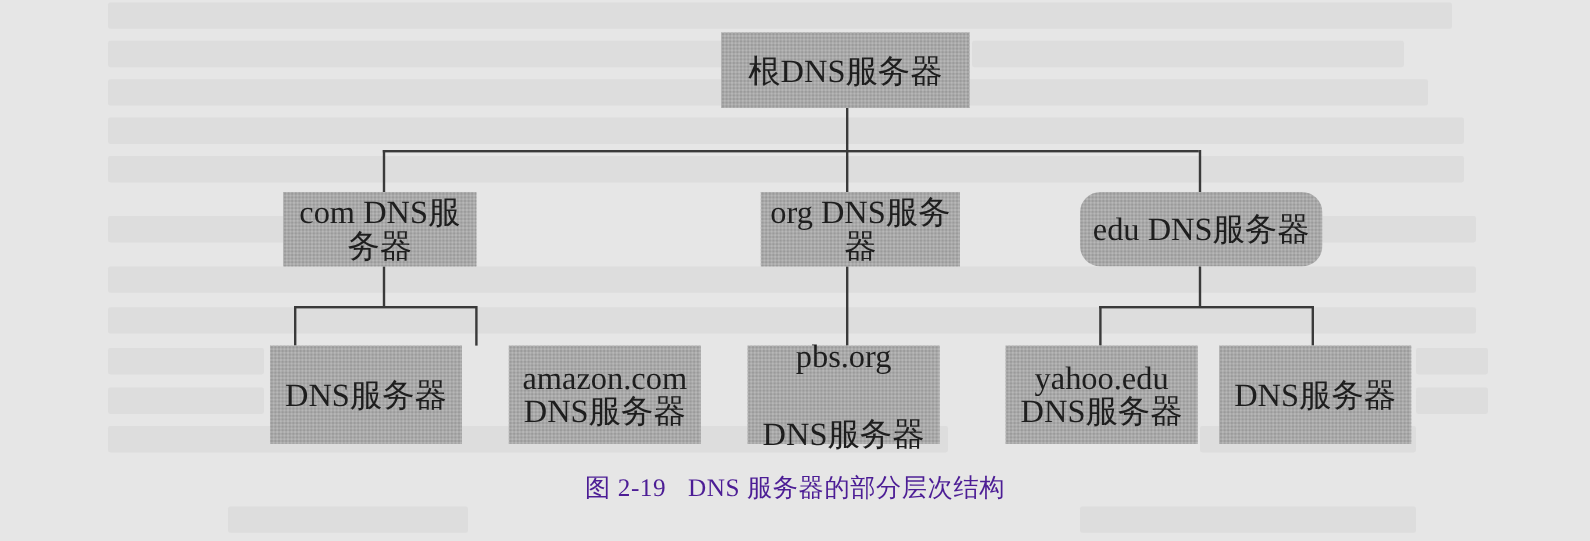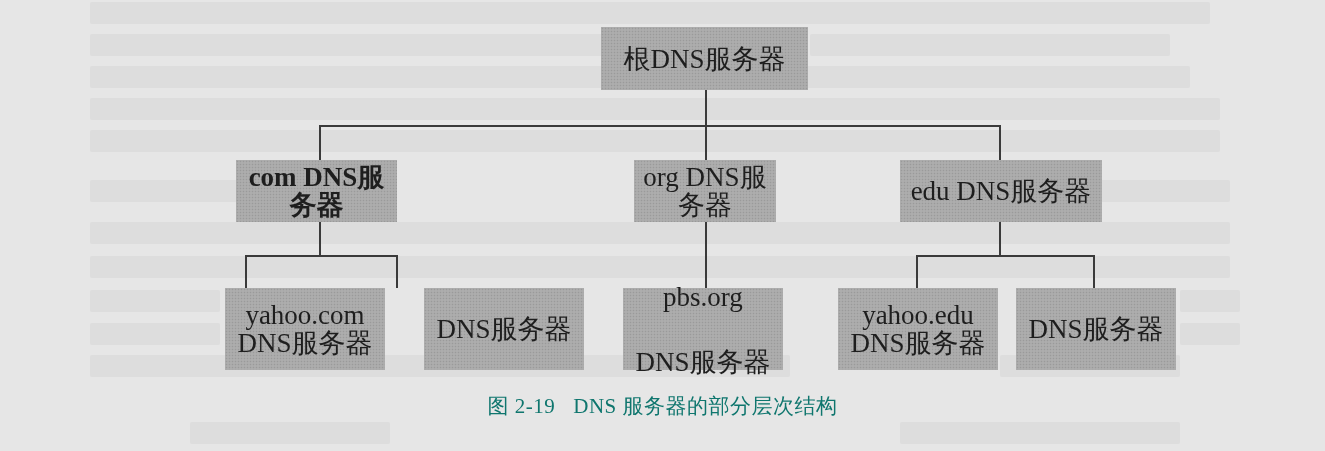--- a/index.html
+++ b/index.html
@@ -24,21 +24,21 @@
     background-size: 3px 3px, 3px 3px;
     background-position: 0 0, 1.5px 1.5px;
     display: flex; flex-direction: column; align-items: center; justify-content: center;
     color: #1e1e1e; font-size: 27px; line-height: 28px; text-align: center;
   }
   .line { position: absolute; background: #3a3a3a; }
   .h { height: 1.5px; }
   .v { width: 1.5px; }
   .caption {
     position: absolute; top: 392px; left: 0; width: 1325px; text-align: center;
-    font-size: 21px; color: #0f766e; letter-spacing: 0.5px;
+    font-size: 21px; color: #4c1d95; letter-spacing: 0.5px;
   }
   .caption .num { margin-right: 18px; }
 </style>
 </head>
 <body>
 
 <div class="bleed">
   <div class="bleed-line" style="left:90px; top:2px; width:1120px;"></div>
   <div class="bleed-line" style="left:90px; top:34px; width:520px;"></div>
   <div class="bleed-line" style="left:810px; top:34px; width:360px;"></div>
@@ -74,35 +74,35 @@
 
 <div class="line v" style="left:999px; top:222px; height:33px;"></div>
 <div class="line h" style="left:916px; top:255px; width:178px;"></div>
 <div class="line v" style="left:916px; top:255px; height:33px;"></div>
 <div class="line v" style="left:1093px; top:255px; height:33px;"></div>
 
 <div class="box" style="left:601px; top:27px; width:207px; height:63px;">
   <span>根DNS服务器</span>
 </div>
 
-<div class="box" style="left:236px; top:160px; width:161px; height:62px;font-weight:bold;">
+<div class="box" style="left:236px; top:160px; width:161px; height:62px;">
   <span>com DNS服务器</span>
 </div>
-<div class="box" style="left:634px; top:160px; width:142px; height:62px;">
+<div class="box" style="left:634px; top:160px; width:166px; height:62px;">
   <span>org DNS服务器</span>
 </div>
-<div class="box" style="left:900px; top:160px; width:202px; height:62px;">
+<div class="box" style="left:900px; top:160px; width:202px; height:62px;border-radius:17px;">
   <span>edu DNS服务器</span>
 </div>
 
 <div class="box" style="left:225px; top:288px; width:160px; height:82px;">
-  <span>yahoo.com</span>
   <span>DNS服务器</span>
 </div>
 <div class="box" style="left:424px; top:288px; width:160px; height:82px;">
+  <span>amazon.com</span>
   <span>DNS服务器</span>
 </div>
 <div class="box" style="left:623px; top:288px; width:160px; height:82px;gap:37px;">
   <span>pbs.org</span>
   <span>DNS服务器</span>
 </div>
 <div class="box" style="left:838px; top:288px; width:160px; height:82px;">
   <span>yahoo.edu</span>
   <span>DNS服务器</span>
 </div>

